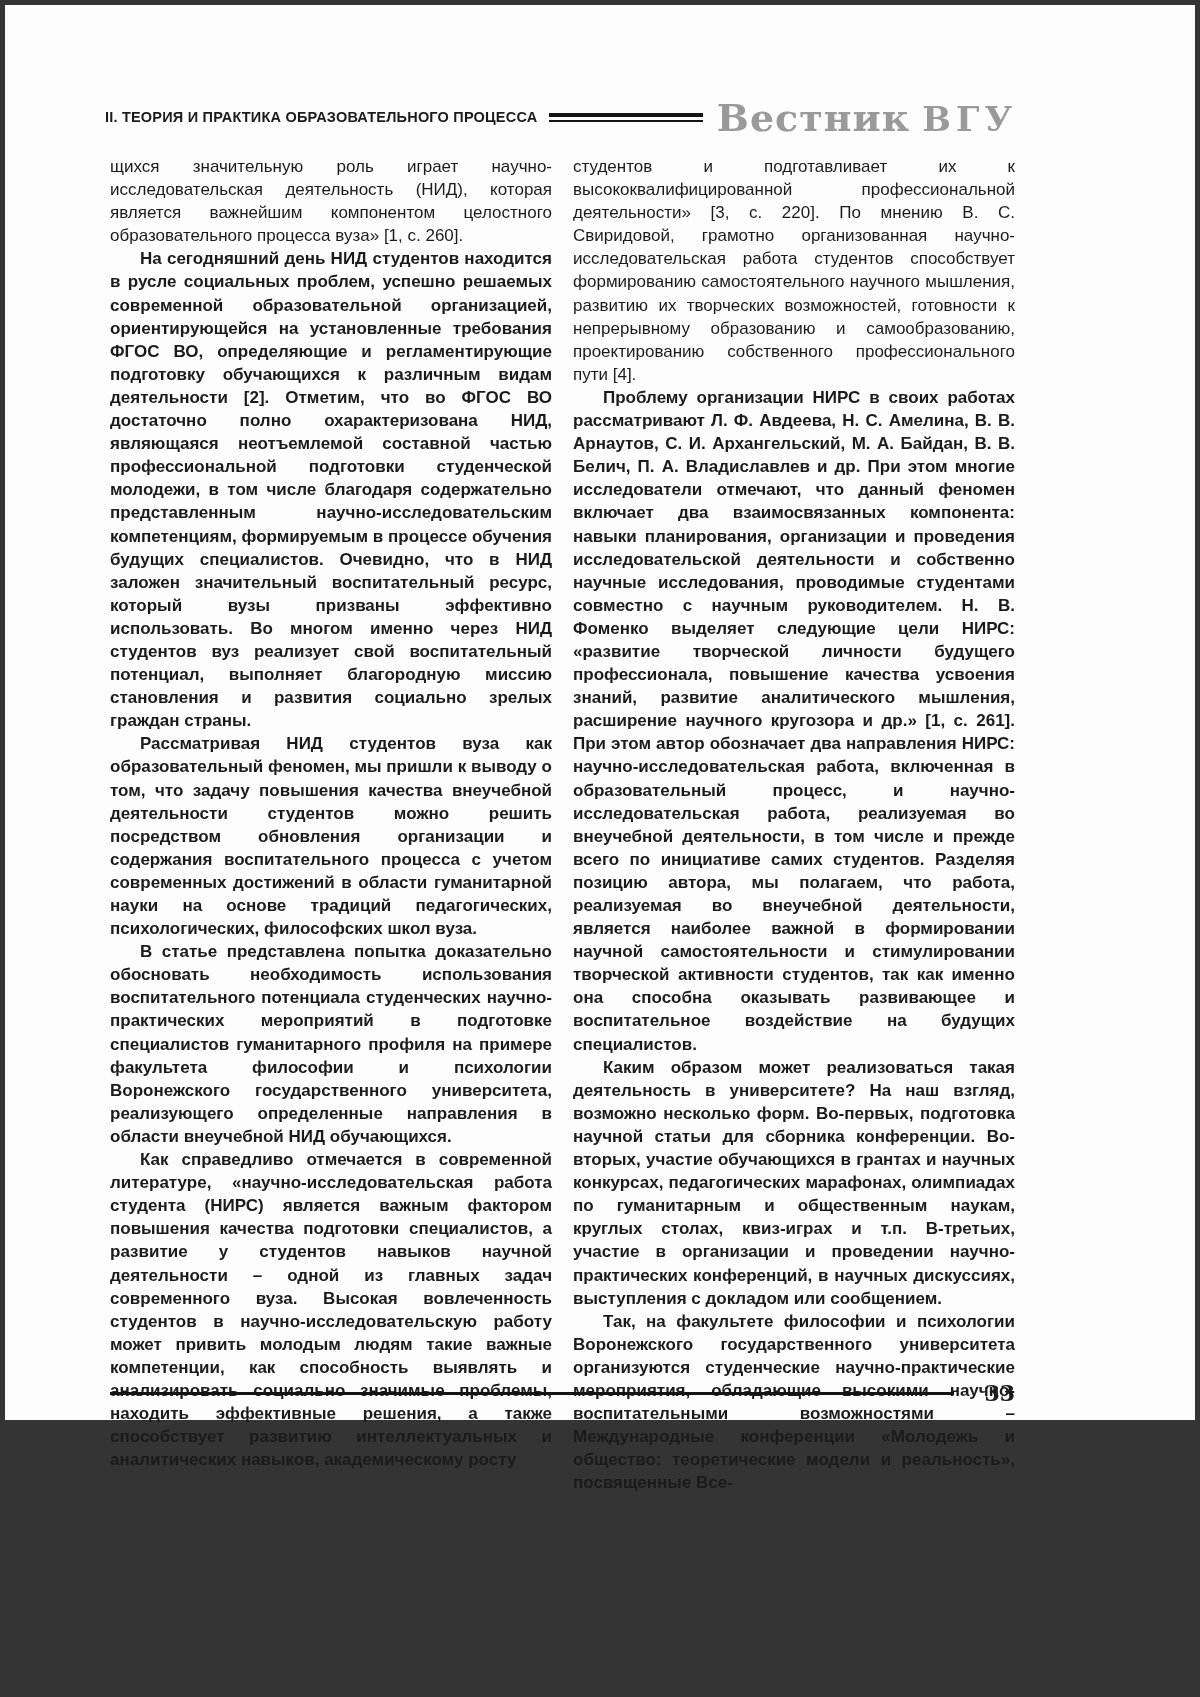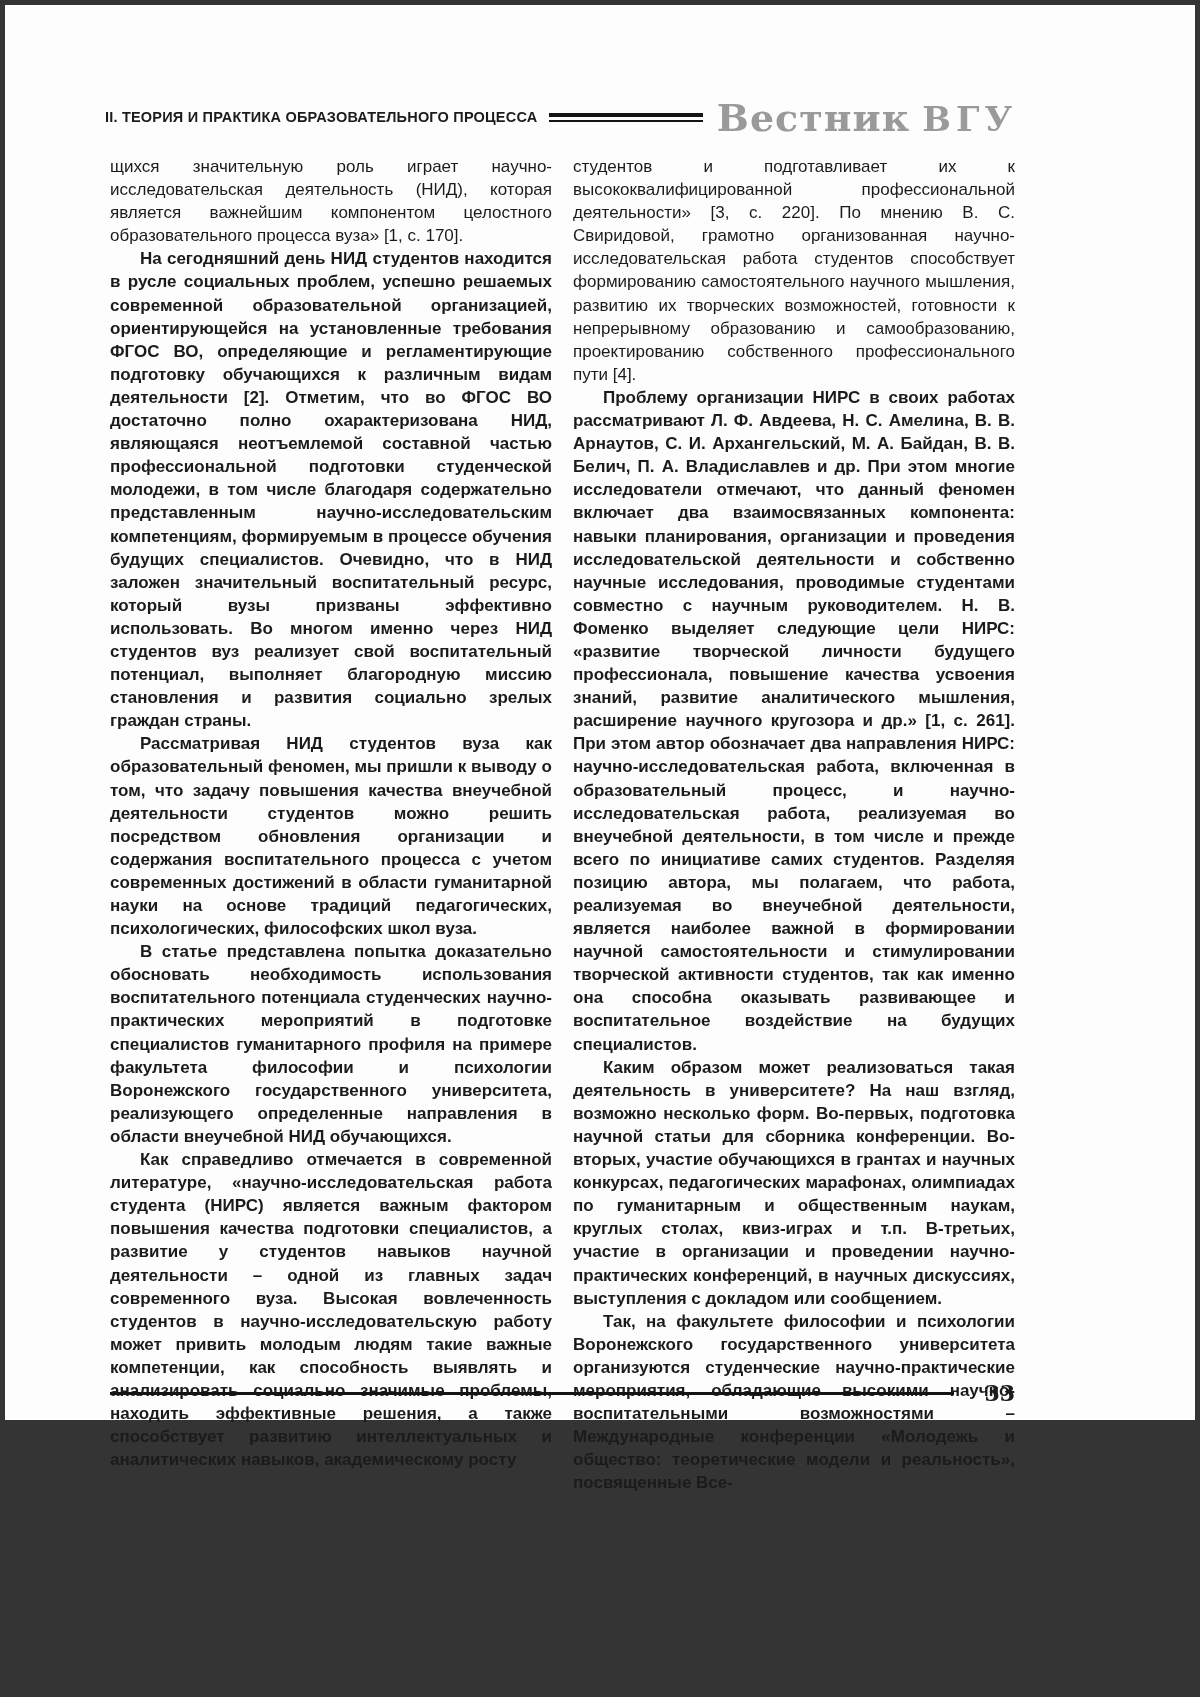--- a/index.html
+++ b/index.html
@@ -78,21 +78,21 @@
       <span class="section-title">II. ТЕОРИЯ И ПРАКТИКА ОБРАЗОВАТЕЛЬНОГО ПРОЦЕССА</span>
       <div class="header-rule"></div>
       <div class="logo">
         <span class="logo-name">Вестник</span>
         <span class="logo-abbr">ВГУ</span>
       </div>
     </div>
 
     <div class="content">
       <div class="col">
-        <p class="para">щихся значительную роль играет научно-исследовательская деятельность (НИД), которая является важнейшим компонентом целостного образовательного процесса вуза» [1, с. 170].</p>
+        <p class="para">щихся значительную роль играет научно-исследовательская деятельность (НИД), которая является важнейшим компонентом целостного образовательного процесса вуза» [1, с. 260].</p>
         <p class="para indent">На сегодняшний день НИД студентов находится в русле социальных проблем, успешно решаемых современной образовательной организацией, ориентирующейся на установленные требования ФГОС ВО, определяющие и регламентирующие подготовку обучающихся к различным видам деятельности [2]. Отметим, что во ФГОС ВО достаточно полно охарактеризована НИД, являющаяся неотъемлемой составной частью профессиональной подготовки студенческой молодежи, в том числе благодаря содержательно представленным научно-исследовательским компетенциям, формируемым в процессе обучения будущих специалистов. Очевидно, что в НИД заложен значительный воспитательный ресурс, который вузы призваны эффективно использовать. Во многом именно через НИД студентов вуз реализует свой воспитательный потенциал, выполняет благородную миссию становления и развития социально зрелых граждан страны.</p>
         <p class="para indent">Рассматривая НИД студентов вуза как образовательный феномен, мы пришли к выводу о том, что задачу повышения качества внеучебной деятельности студентов можно решить посредством обновления организации и содержания воспитательного процесса с учетом современных достижений в области гуманитарной науки на основе традиций педагогических, психологических, философских школ вуза.</p>
         <p class="para indent">В статье представлена попытка доказательно обосновать необходимость использования воспитательного потенциала студенческих научно-практических мероприятий в подготовке специалистов гуманитарного профиля на примере факультета философии и психологии Воронежского государственного университета, реализующего определенные направления в области внеучебной НИД обучающихся.</p>
         <p class="para indent">Как справедливо отмечается в современной литературе, «научно-исследовательская работа студента (НИРС) является важным фактором повышения качества подготовки специалистов, а развитие у студентов навыков научной деятельности – одной из главных задач современного вуза. Высокая вовлеченность студентов в научно-исследовательскую работу может привить молодым людям такие важные компетенции, как способность выявлять и анализировать социально значимые проблемы, находить эффективные решения, а также способствует развитию интеллектуальных и аналитических навыков, академическому росту</p>
       </div>
       <div class="col">
         <p class="para">студентов и подготавливает их к высококвалифицированной профессиональной деятельности» [3, с. 220]. По мнению В. С. Свиридовой, грамотно организованная научно-исследовательская работа студентов способствует формированию самостоятельного научного мышления, развитию их творческих возможностей, готовности к непрерывному образованию и самообразованию, проектированию собственного профессионального пути [4].</p>
         <p class="para indent">Проблему организации НИРС в своих работах рассматривают Л. Ф. Авдеева, Н. С. Амелина, В. В. Арнаутов, С. И. Архангельский, М. А. Байдан, В. В. Белич, П. А. Владиславлев и др. При этом многие исследователи отмечают, что данный феномен включает два взаимосвязанных компонента: навыки планирования, организации и проведения исследовательской деятельности и собственно научные исследования, проводимые студентами совместно с научным руководителем. Н. В. Фоменко выделяет следующие цели НИРС: «развитие творческой личности будущего профессионала, повышение качества усвоения знаний, развитие аналитического мышления, расширение научного кругозора и др.» [1, с. 261]. При этом автор обозначает два направления НИРС: научно-исследовательская работа, включенная в образовательный процесс, и научно-исследовательская работа, реализуемая во внеучебной деятельности, в том числе и прежде всего по инициативе самих студентов. Разделяя позицию автора, мы полагаем, что работа, реализуемая во внеучебной деятельности, является наиболее важной в формировании научной самостоятельности и стимулировании творческой активности студентов, так как именно она способна оказывать развивающее и воспитательное воздействие на будущих специалистов.</p>
         <p class="para indent">Каким образом может реализоваться такая деятельность в университете? На наш взгляд, возможно несколько форм. Во-первых, подготовка научной статьи для сборника конференции. Во-вторых, участие обучающихся в грантах и научных конкурсах, педагогических марафонах, олимпиадах по гуманитарным и общественным наукам, круглых столах, квиз-играх и т.п. В-третьих, участие в организации и проведении научно-практических конференций, в научных дискуссиях, выступления с докладом или сообщением.</p>
         <p class="para indent">Так, на факультете философии и психологии Воронежского государственного университета организуются студенческие научно-практические мероприятия, обладающие высокими научно-воспитательными возможностями – Международные конференции «Молодежь и общество: теоретические модели и реальность», посвященные Все-</p>

